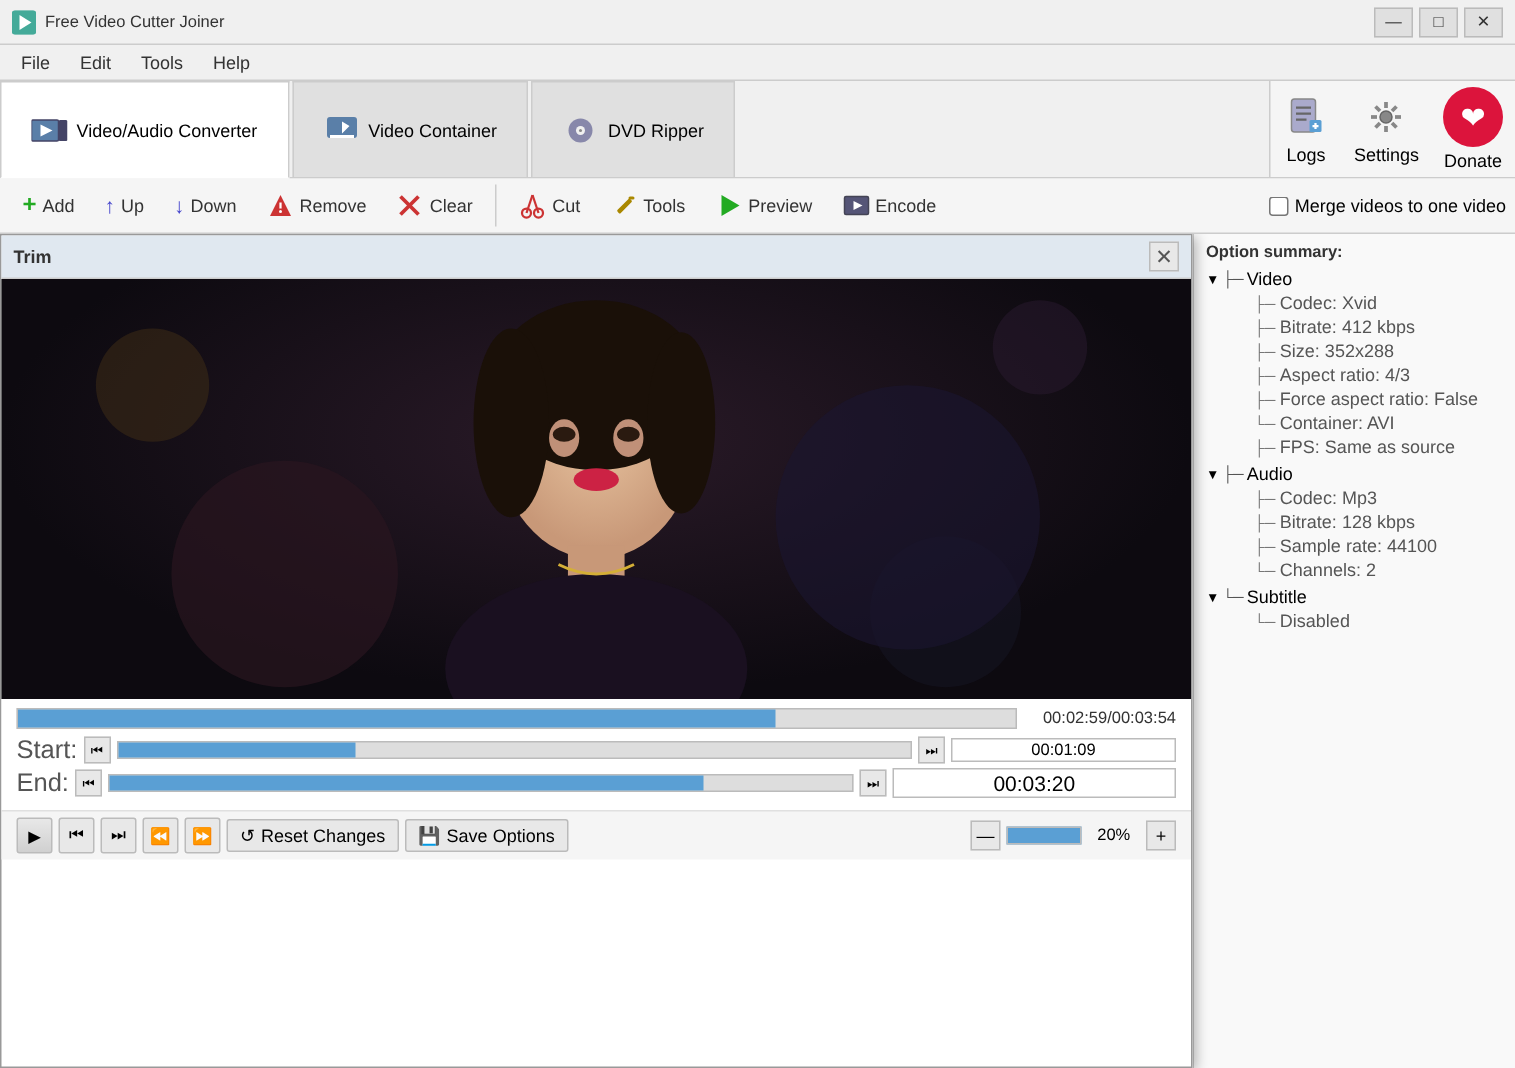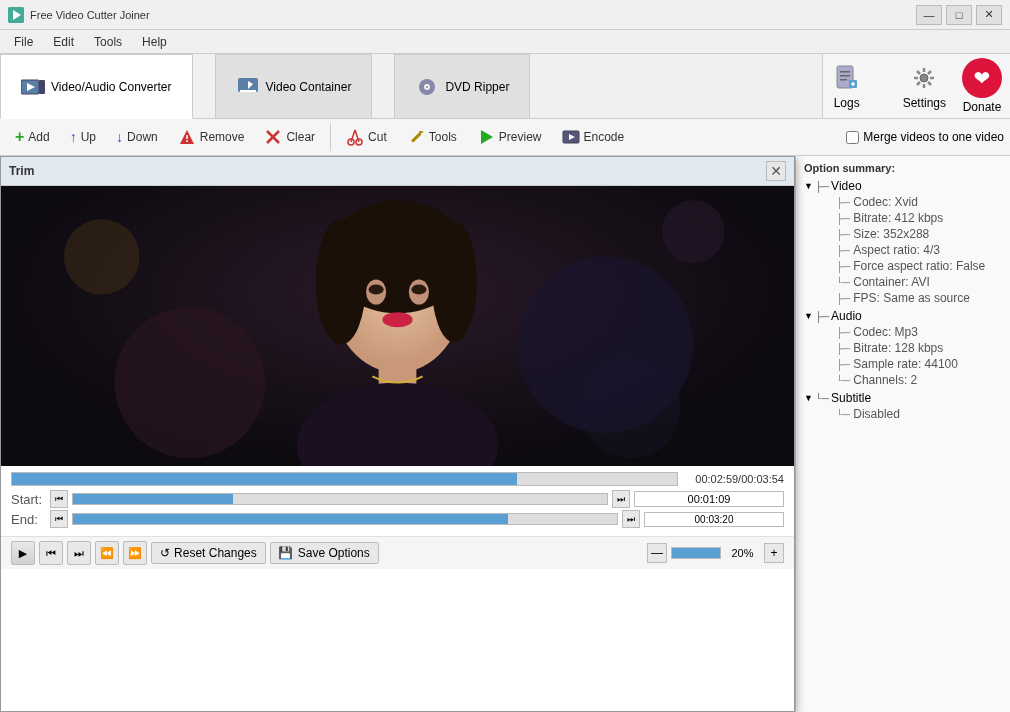--- a/index.html
+++ b/index.html
@@ -52,39 +52,39 @@
     .right-btn-area { padding: 6px; display: flex; flex-direction: column; gap: 4px; border-top: 1px solid #ccc; }
     .rp-row { display: flex; gap: 4px; }
     .rp-btn { flex: 1; padding: 4px 8px; border: 1px solid #999; background: linear-gradient(to bottom, #fff, #e8e8e8); cursor: pointer; color: #333; text-align: center; border-radius: 2px; }
     .rp-btn.blue-btn { background: linear-gradient(to bottom, #5a9fd4, #3a7db4); color: white; border-color: #2a6ca0; }
 
     
     .donate-area { display: flex; flex-direction: column; align-items: center; padding: 4px 8px; }
     .donate-icon { width: 40px; height: 40px; background: #dc143c; border-radius: 50%; display: flex; align-items: center; justify-content: center; color: white; font-size: 20px; margin-bottom: 2px; }
     .logs-btn { display: flex; flex-direction: column; align-items: center; padding: 4px 8px; cursor: pointer; }
     .logs-icon { width: 32px; height: 32px; display: flex; align-items: center; justify-content: center; font-size: 18px; color: #888; margin-bottom: 2px; }
-    .settings-btn { display: flex; flex-direction: column; align-items: center; padding: 4px 8px; cursor: pointer; margin-left: 24px; }
+    .settings-btn { display: flex; flex-direction: column; align-items: center; padding: 4px 8px; cursor: pointer; }
     .settings-icon { width: 32px; height: 32px; display: flex; align-items: center; justify-content: center; font-size: 18px; color: #777; margin-bottom: 2px; }
 
     
     .top-right { display: flex; align-items: center; border-left: 1px solid #ccc; background: #f5f5f5; }
     .trim-dialog { position: absolute; top: 0; left: 118px; right: 0; background: white; border: 1px solid #999; box-shadow: 2px 2px 8px rgba(0,0,0,0.3); z-index: 200; display: flex; flex-direction: column; }
     .trim-title { background: #e0e8f0; padding: 4px 8px; display: flex; align-items: center; border-bottom: 1px solid #ccc; }
     .trim-title-text { flex: 1; font-weight: bold; color: #333; }
     .trim-close { cursor: pointer; width: 20px; height: 20px; display: flex; align-items: center; justify-content: center; color: #555; font-size: 14px; border: 1px solid #bbb; background: #e8e8e8; }
     .video-area { background: #1a1a1a; flex: 1; display: flex; align-items: center; justify-content: center; overflow: hidden; min-height: 300px; }
     
     
     .seek-area { padding: 6px 10px; background: white; }
     .main-seek { display: flex; align-items: center; gap: 6px; margin-bottom: 4px; }
     .seek-bar-container { flex: 1; height: 12px; background: #ddd; border: 1px solid #bbb; position: relative; cursor: pointer; }
     .seek-bar-fill { height: 100%; background: #5a9fd4; }
     .time-display { font-size: 11px; color: #333; min-width: 100px; text-align: right; }
     .start-end-row { display: flex; align-items: center; gap: 4px; margin-bottom: 2px; }
-    .se-label { min-width: 35px; font-size: 13px; color: #555; }
+    .se-label { min-width: 35px; font-size: 17px; color: #555; }
     .se-btn { width: 18px; height: 18px; border: 1px solid #bbb; background: #e8e8e8; cursor: pointer; display: flex; align-items: center; justify-content: center; font-size: 9px; }
     .se-bar-container { flex: 1; height: 12px; background: #ddd; border: 1px solid #bbb; position: relative; cursor: pointer; }
     .se-bar-fill { height: 100%; background: #5a9fd4; }
     .se-bar-fill2 { height: 100%; background: #5a9fd4; width: 80%; }
     .se-time { font-size: 11px; min-width: 55px; text-align: center; border: 1px solid #bbb; padding: 1px 3px; background: white; }
 
     
     .playback-controls { display: flex; align-items: center; gap: 4px; padding: 4px 10px; background: #f5f5f5; border-top: 1px solid #e0e0e0; }
     .pb-btn { width: 24px; height: 24px; border: 1px solid #bbb; background: #e8e8e8; cursor: pointer; display: flex; align-items: center; justify-content: center; font-size: 11px; border-radius: 2px; }
     .pb-btn.play { background: linear-gradient(to bottom, #e8e8e8, #d0d0d0); }
@@ -127,21 +127,21 @@
   </div>
 
   <div class="menu-bar">
     <span class="menu-item">File</span>
     <span class="menu-item">Edit</span>
     <span class="menu-item">Tools</span>
     <span class="menu-item">Help</span>
   </div>
 
   <div style="display:flex; background:#f0f0f0; border-bottom:1px solid #ccc;">
-    <div class="tabs-row" style="border-bottom:none; flex:1;gap:20px;">
+    <div class="tabs-row" style="border-bottom:none; flex:1;">
       <div class="tab active">
         <div class="tab-icon">
           <svg width="24" height="18" viewBox="0 0 24 18">
               <rect width="18" height="14" x="0" y="2" rx="1" fill="#5a7fa8" stroke="#446"></rect>
               <rect width="6" height="14" x="18" y="2" rx="1" fill="#446"></rect>
               <polygon points="6,5 14,9 6,13" fill="white"></polygon>
             </svg>
         </div>
         <span>Video/Audio Converter</span>
       </div>
@@ -453,21 +453,21 @@
             <input type="text" class="se-time" style="font-size: 11px;" value="00:01:09">
           </div>
 
           <div class="start-end-row">
             <span class="se-label">End:</span>
             <button class="se-btn">⏮</button>
             <div class="se-bar-container">
               <div class="se-bar-fill2"></div>
             </div>
             <button class="se-btn">⏭</button>
-            <input type="text" class="se-time" style="font-size: 10px;" value="00:03:20">
+            <input type="text" class="se-time" style="font-size: 14px;" value="00:03:20">
           </div>
         </div>
 
         <div class="playback-controls">
           <button class="pb-btn play">▶</button>
           <button class="pb-btn">⏮</button>
           <button class="pb-btn">⏭</button>
           <button class="pb-btn">⏪</button>
           <button class="pb-btn">⏩</button>
           <button class="reset-btn">

